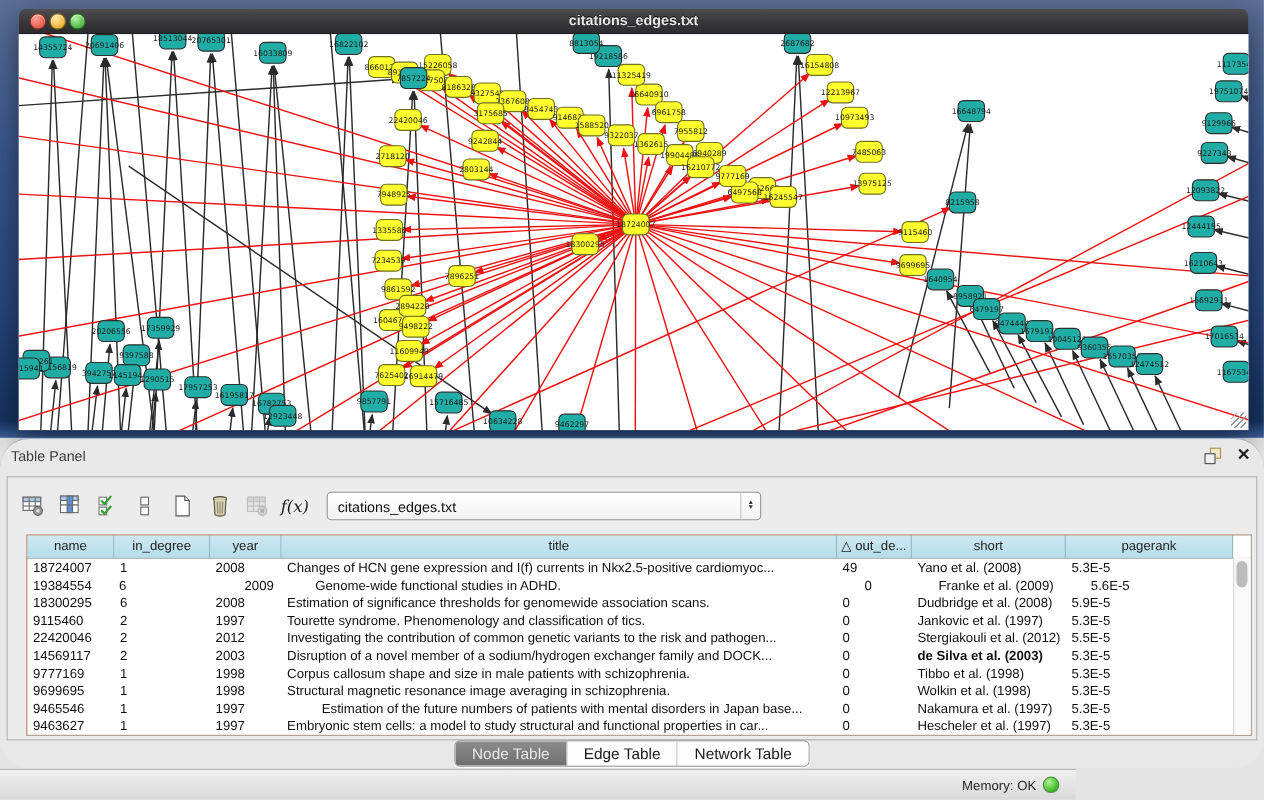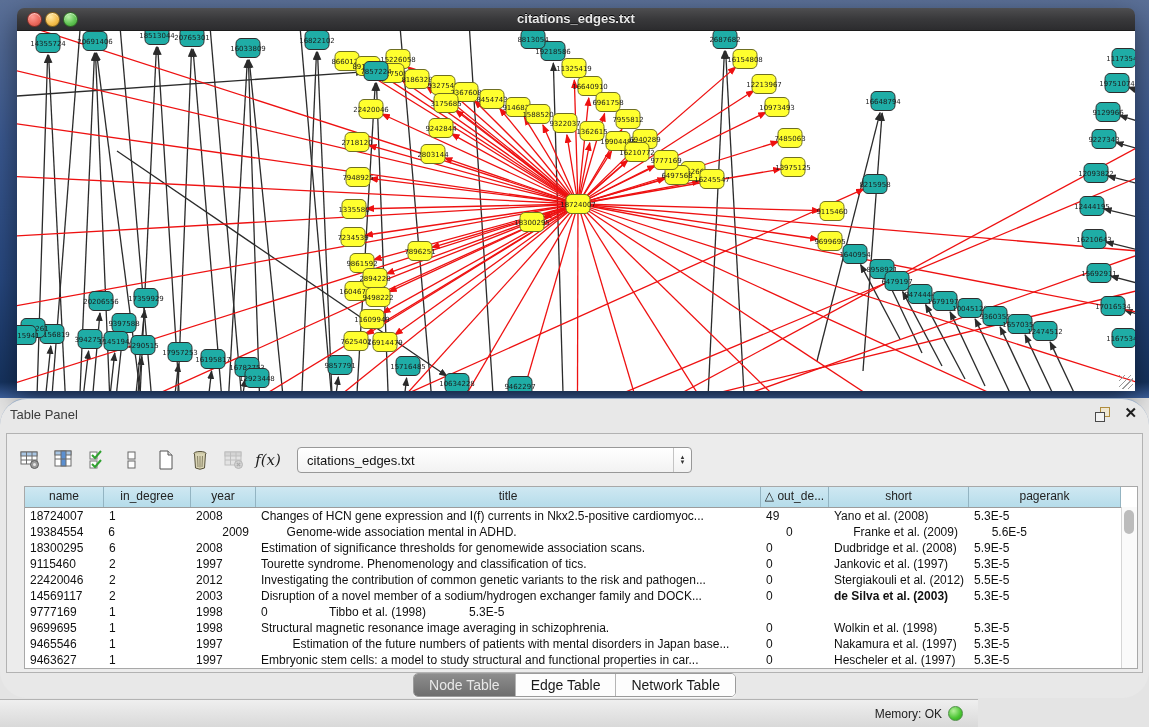--- a/index.html
+++ b/index.html
@@ -787,21 +787,21 @@
             <div class="gcell" style="width: 65px;">2008</div>
             <div class="gcell" style="width: 505px;">Changes of HCN gene expression and I(f) currents in Nkx2.5-positive cardiomyoc...</div>
             <div class="gcell" style="width: 68px;">49</div>
             <div class="gcell" style="width: 140px;">Yano et al. (2008)</div>
             <div class="gcell" style="width: 152px;">5.3E-5</div>
           </div>
           <div class="grow">
             <div class="gcell" style="width: 79px;">19384554</div>
             <div class="gcell" style="width: 87px;">6</div>
             <div class="gcell" style="width: 65px; margin-left: 28px;">2009</div>
-            <div class="gcell" style="width: 505px;">Genome-wide association mental in ADHD.</div>
+            <div class="gcell" style="width: 505px;">Genome-wide functional studies in ADHD.</div>
             <div class="gcell" style="width: 68px;">0</div>
             <div class="gcell" style="width: 140px;">Franke et al. (2009)</div>
             <div class="gcell" style="width: 152px;">5.6E-5</div>
           </div>
           <div class="grow">
             <div class="gcell" style="width: 79px;">18300295</div>
             <div class="gcell" style="width: 87px;">6</div>
             <div class="gcell" style="width: 65px;">2008</div>
             <div class="gcell" style="width: 505px;">Estimation of significance thresholds for genomewide association scans.</div>
             <div class="gcell" style="width: 68px;">0</div>
@@ -832,20 +832,21 @@
             <div class="gcell" style="width: 65px;">2003</div>
             <div class="gcell" style="width: 505px;">Disruption of a novel member of a sodium/hydrogen exchanger family and DOCK...</div>
             <div class="gcell" style="width: 68px;">0</div>
             <div class="gcell" style="width: 140px; font-weight: bold;">de Silva et al. (2003)</div>
             <div class="gcell" style="width: 152px;">5.3E-5</div>
           </div>
           <div class="grow">
             <div class="gcell" style="width: 79px;">9777169</div>
             <div class="gcell" style="width: 87px;">1</div>
             <div class="gcell" style="width: 65px;">1998</div>
+            <div class="gcell" style="width: 505px;">Corpus callosum shape and size in male patients with schizophrenia.</div>
             <div class="gcell" style="width: 68px;">0</div>
             <div class="gcell" style="width: 140px;">Tibbo et al. (1998)</div>
             <div class="gcell" style="width: 152px;">5.3E-5</div>
           </div>
           <div class="grow">
             <div class="gcell" style="width: 79px;">9699695</div>
             <div class="gcell" style="width: 87px;">1</div>
             <div class="gcell" style="width: 65px;">1998</div>
             <div class="gcell" style="width: 505px;">Structural magnetic resonance image averaging in schizophrenia.</div>
             <div class="gcell" style="width: 68px;">0</div>

